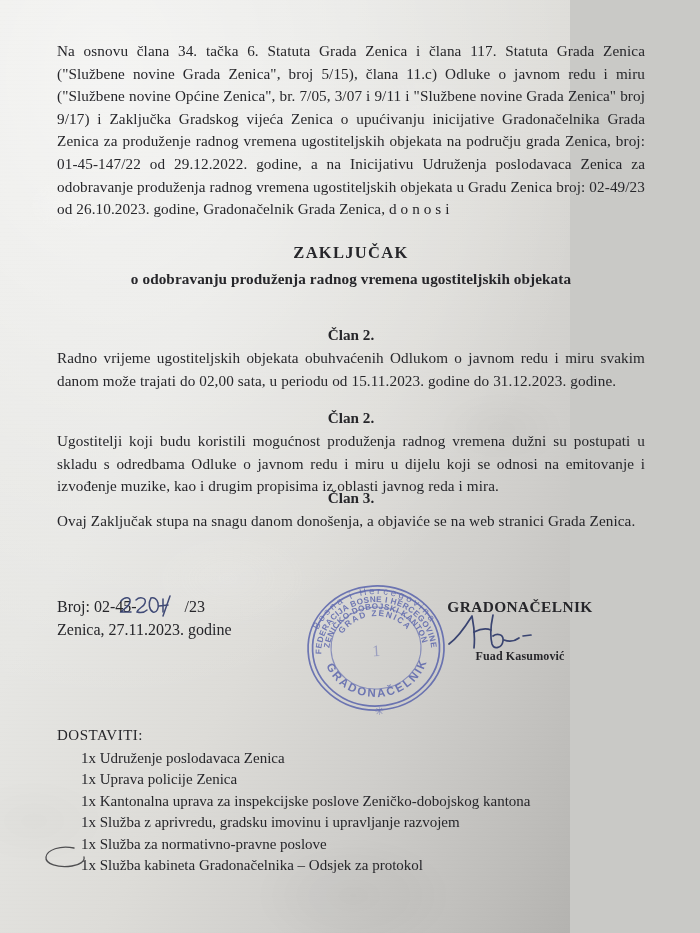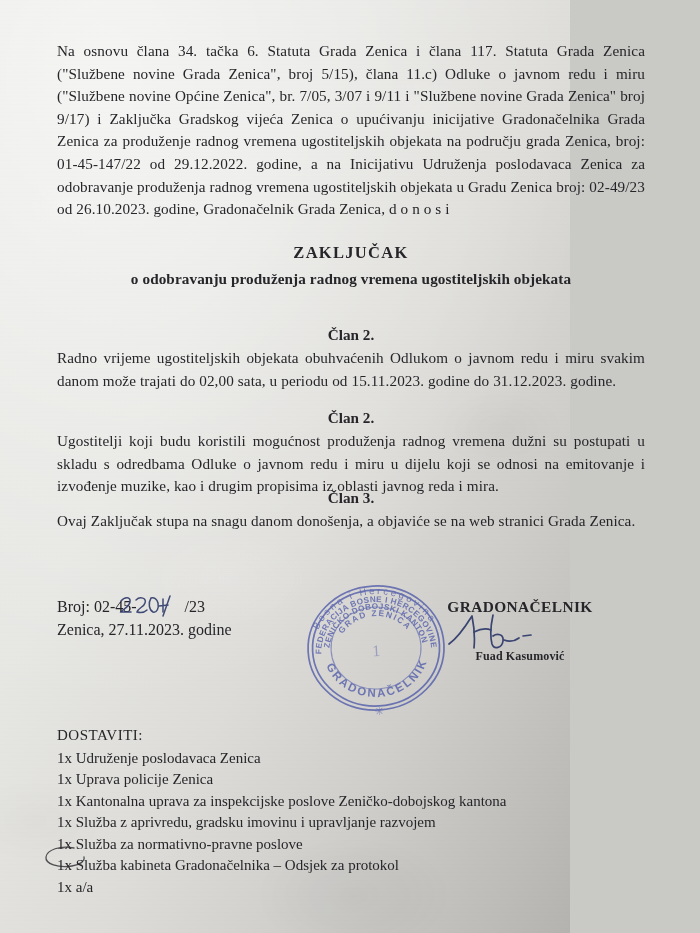--- a/index.html
+++ b/index.html
@@ -193,21 +193,21 @@
   }
   #dostaviti-heading {
     margin: 0 0 1px 0;
     letter-spacing: .5px;
   }
   #dostaviti ul {
     list-style: none;
     margin: 0;
     padding: 0;
   }
-  #dostaviti li { white-space: nowrap; }
+  #dostaviti li { white-space: nowrap; margin-left: 24px; }
 </style>
 </head>
 <body>
 
 <div id="page">
   <div id="grain"></div>
   <div id="bands"></div>
 
   <div id="content">
 
@@ -245,21 +245,20 @@
 
     <div id="dostaviti">
       <div id="dostaviti-heading">DOSTAVITI:</div>
       <ul>
         <li>1x Udruženje poslodavaca Zenica</li>
         <li>1x Uprava policije Zenica</li>
         <li>1x Kantonalna uprava za inspekcijske poslove Zeničko-dobojskog kantona</li>
         <li>1x Služba z aprivredu, gradsku imovinu i upravljanje razvojem</li>
         <li>1x Služba za normativno-pravne poslove</li>
         <li>1x Služba kabineta Gradonačelnika – Odsjek za protokol</li>
-        <li>1x a/a</li>
       </ul>
     </div>
 
   </div>
 
   <svg id="stamp" viewBox="0 0 170 147">
     <defs>
       <path id="arcOuter" d="M 22,78 A 63,58 0 0 1 148,78"></path>
       <path id="arcR2" d="M 30,78 A 55,50 0 0 1 140,78"></path>
       <path id="arcR3" d="M 38,78 A 47,43 0 0 1 132,78"></path>

